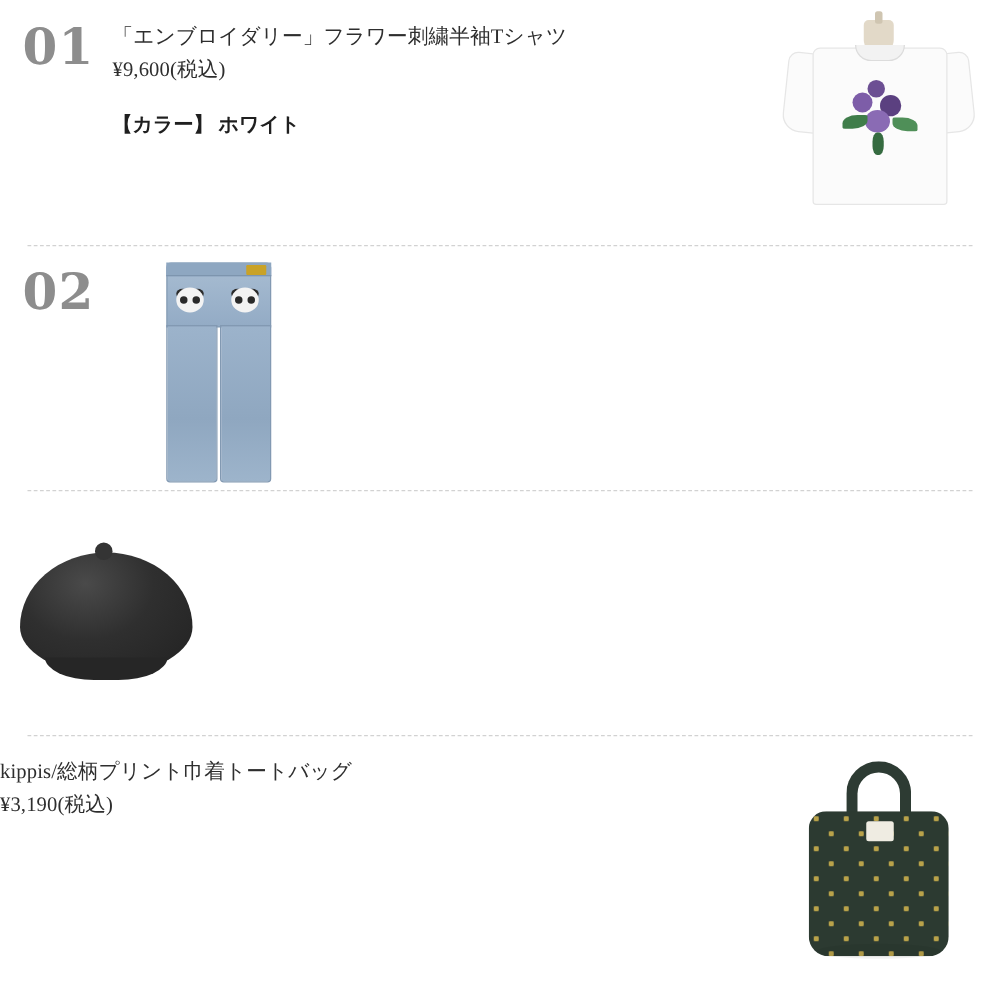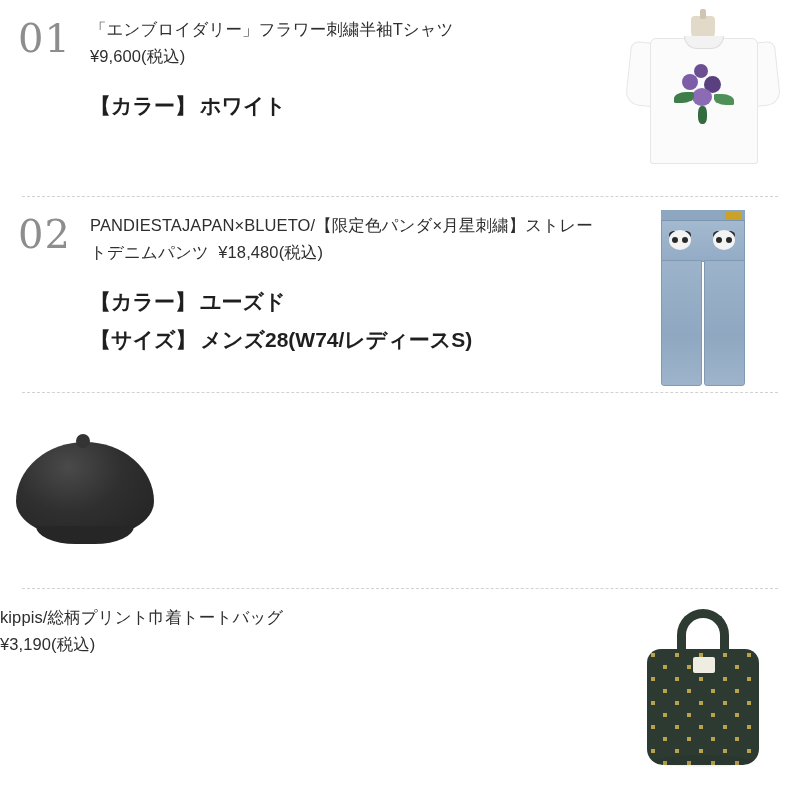--- a/index.html
+++ b/index.html
@@ -35,48 +35,49 @@
     height: 0;
     border-top: 1px dashed #d2d2d2;
     display: none;
   }
 
   .num {
     flex: 0 0 90px;
     font-size: 40px;
     line-height: 1;
     color: #8d8d8d;
-    font-weight: 400;
+    font-weight: 700;
     letter-spacing: 1px;
     padding-left: 18px;
     padding-top: 4px;
     font-family: "DejaVu Serif", "Liberation Serif", serif;
   }
 
   .body {
     flex: 1 1 auto;
     padding-right: 10px;
     padding-top: 2px;
     min-width: 0;
   }
 
   .title {
     font-size: 16.5px;
     line-height: 1.62;
     color: #2e2e2e;
     font-weight: 400;
     letter-spacing: 0.1px;
+    font-family: Liberation Serif, serif;
   }
 
   .title .price { white-space: nowrap; }
 
   .specs { margin-top: 18px; }
 
   .spec-row {
-    font-size: 21px;
+    font-size: 16px;
     line-height: 1.78;
     color: #1f1f1f;
     white-space: nowrap;
   }
 
   .spec-label { font-weight: bold; }
   .spec-val { font-weight: bold; margin-left: 4px; }
 
   .thumb {
     flex: 0 0 170px;
@@ -234,34 +235,20 @@
           <div class="p-leaf" style="left:42px;top:34px;width:20px;height:11px;border-radius:10% 60%;background:#4f8f58;"></div>
           <div class="p-leaf" style="left:26px;top:46px;width:9px;height:18px;border-radius:40%;background:#356b40;"></div>
         </div>
       </div>
     </div>
   </div>
 
   <div class="item">
     <div class="divider"></div>
     <div class="num">02</div>
-    <div class="body">
-      <div class="title">
-        <span>PANDIESTAJAPAN×BLUETO/【限定色パンダ×月星刺繍】ストレートデニムパンツ</span>
-        &nbsp;<span class="price">¥18,480(税込)</span>
-      </div>
-      <div class="specs">
-        <div class="spec-row">
-          <span class="spec-label">【カラー】</span><span class="spec-val">ユーズド</span>
-        </div>
-        <div class="spec-row">
-          <span class="spec-label">【サイズ】</span><span class="spec-val">メンズ28(W74/レディースS)</span>
-        </div>
-      </div>
-    </div>
     <div class="thumb">
       <div class="jeans-wrap">
         <div class="jeans-top"></div>
         <div class="jeans-waist"></div>
         <div class="jeans-tag"></div>
         <div class="jeans-leg-l"></div>
         <div class="jeans-leg-r"></div>
         <div class="panda-l">
             <div class="panda-eye" style="left:3px;"></div>
             <div class="panda-eye" style="right:3px;"></div>

